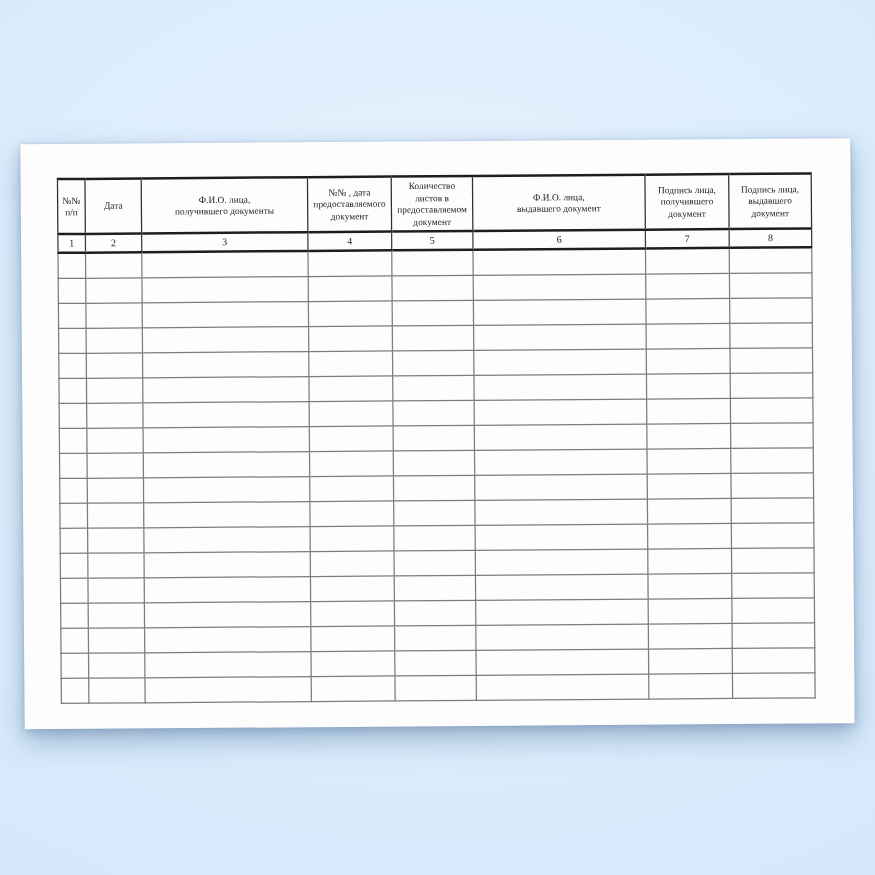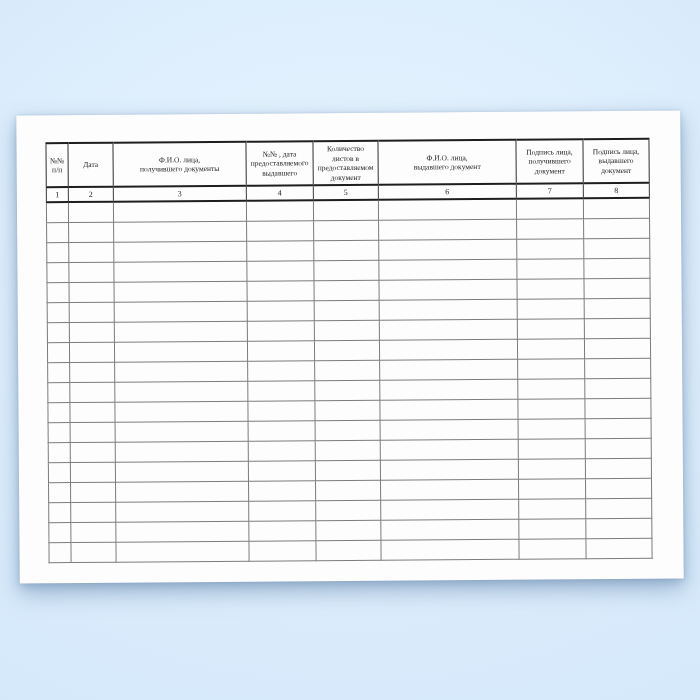--- a/index.html
+++ b/index.html
@@ -84,21 +84,21 @@
       </colgroup>
       <thead>
         <tr>
           <th>№№
 п/п</th>
           <th>Дата</th>
           <th>Ф.И.О. лица,
 получившего документы</th>
           <th>№№ , дата
 предоставляемого
-выдавшего</th>
+документ</th>
           <th>Количество
 листов в
 предоставляемом
 документ</th>
           <th>Ф.И.О. лица,
 выдавшего документ</th>
           <th>Подпись лица,
 получившего
 документ</th>
           <th>Подпись лица,

